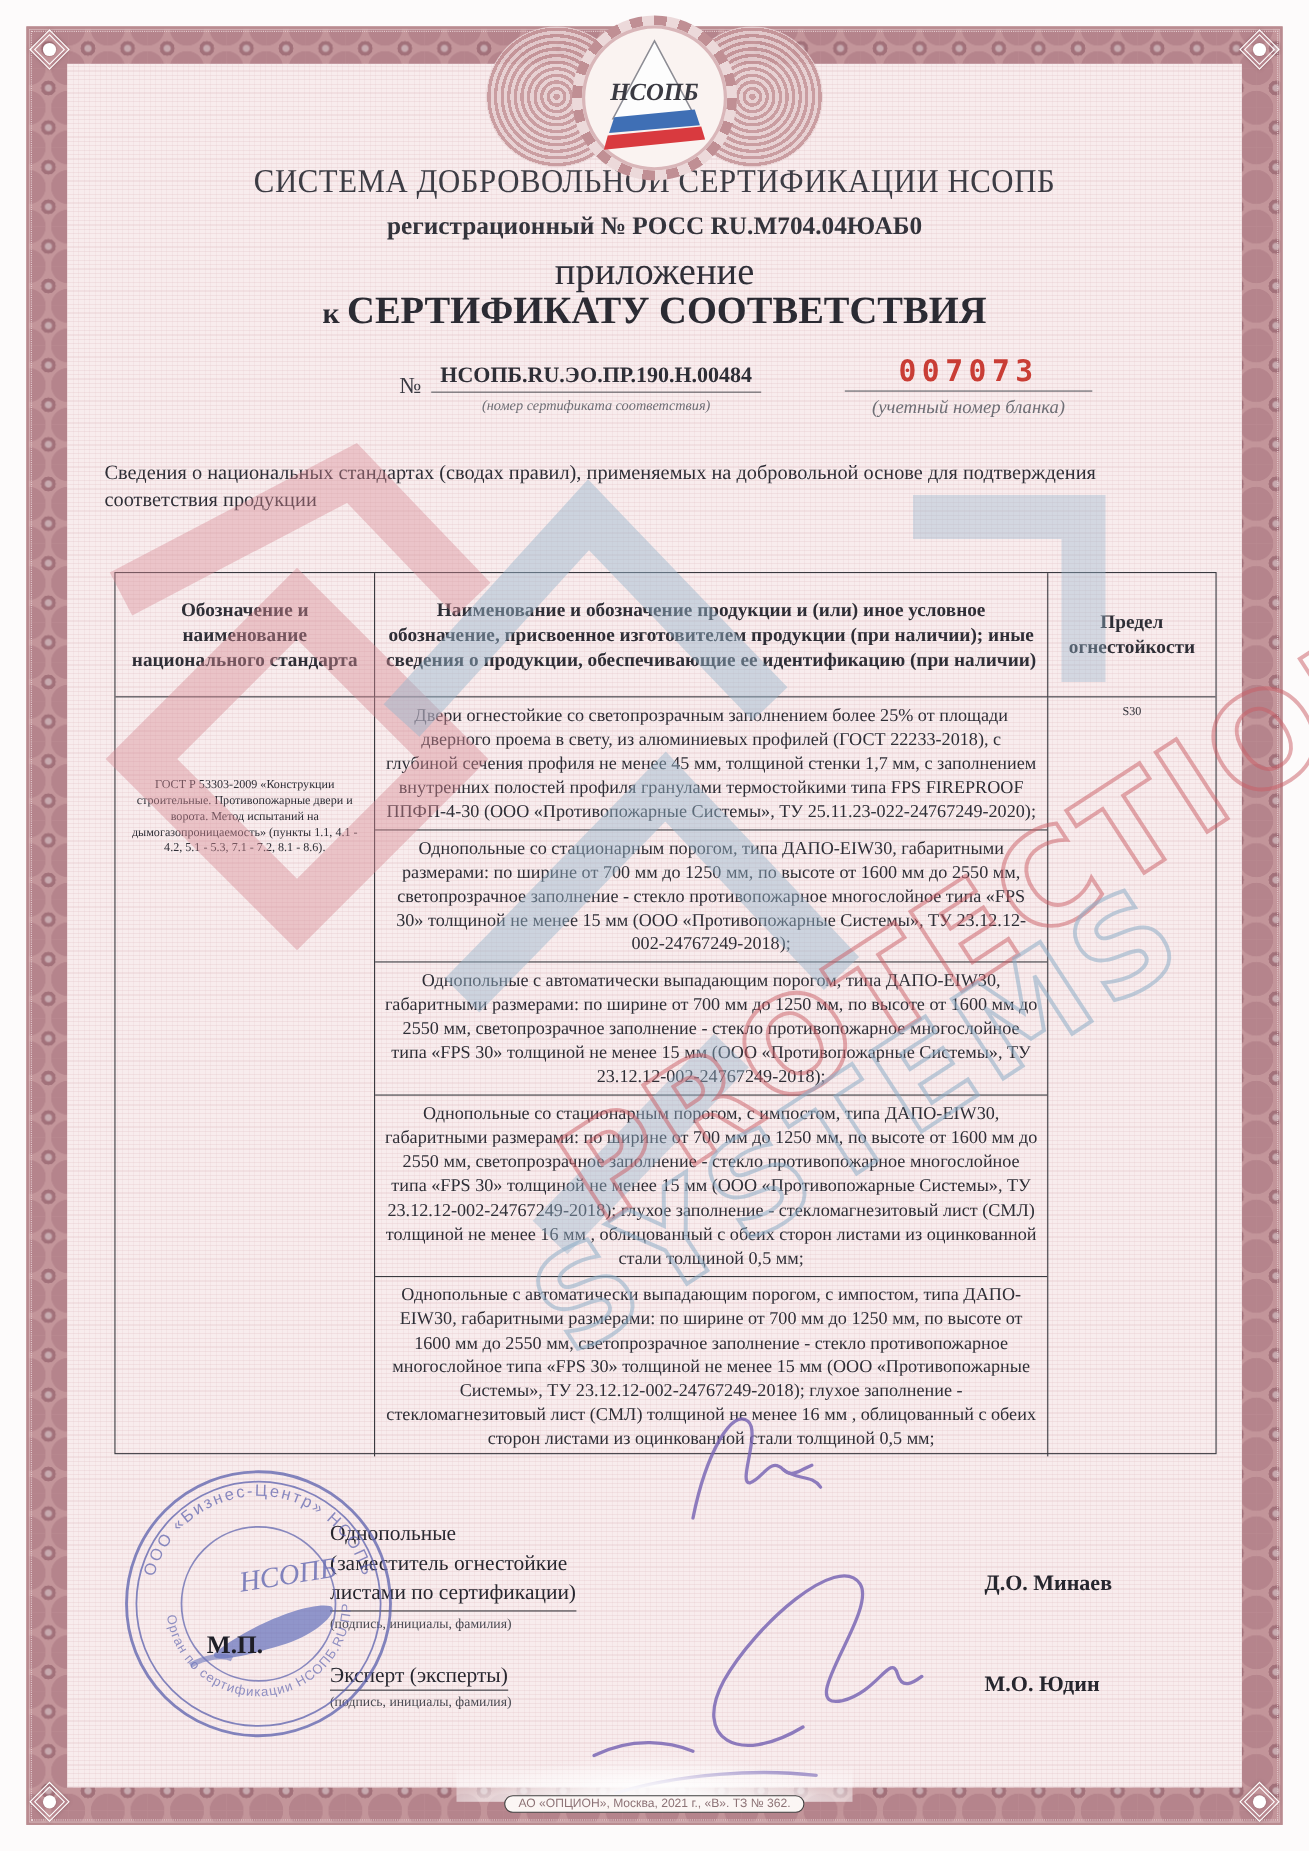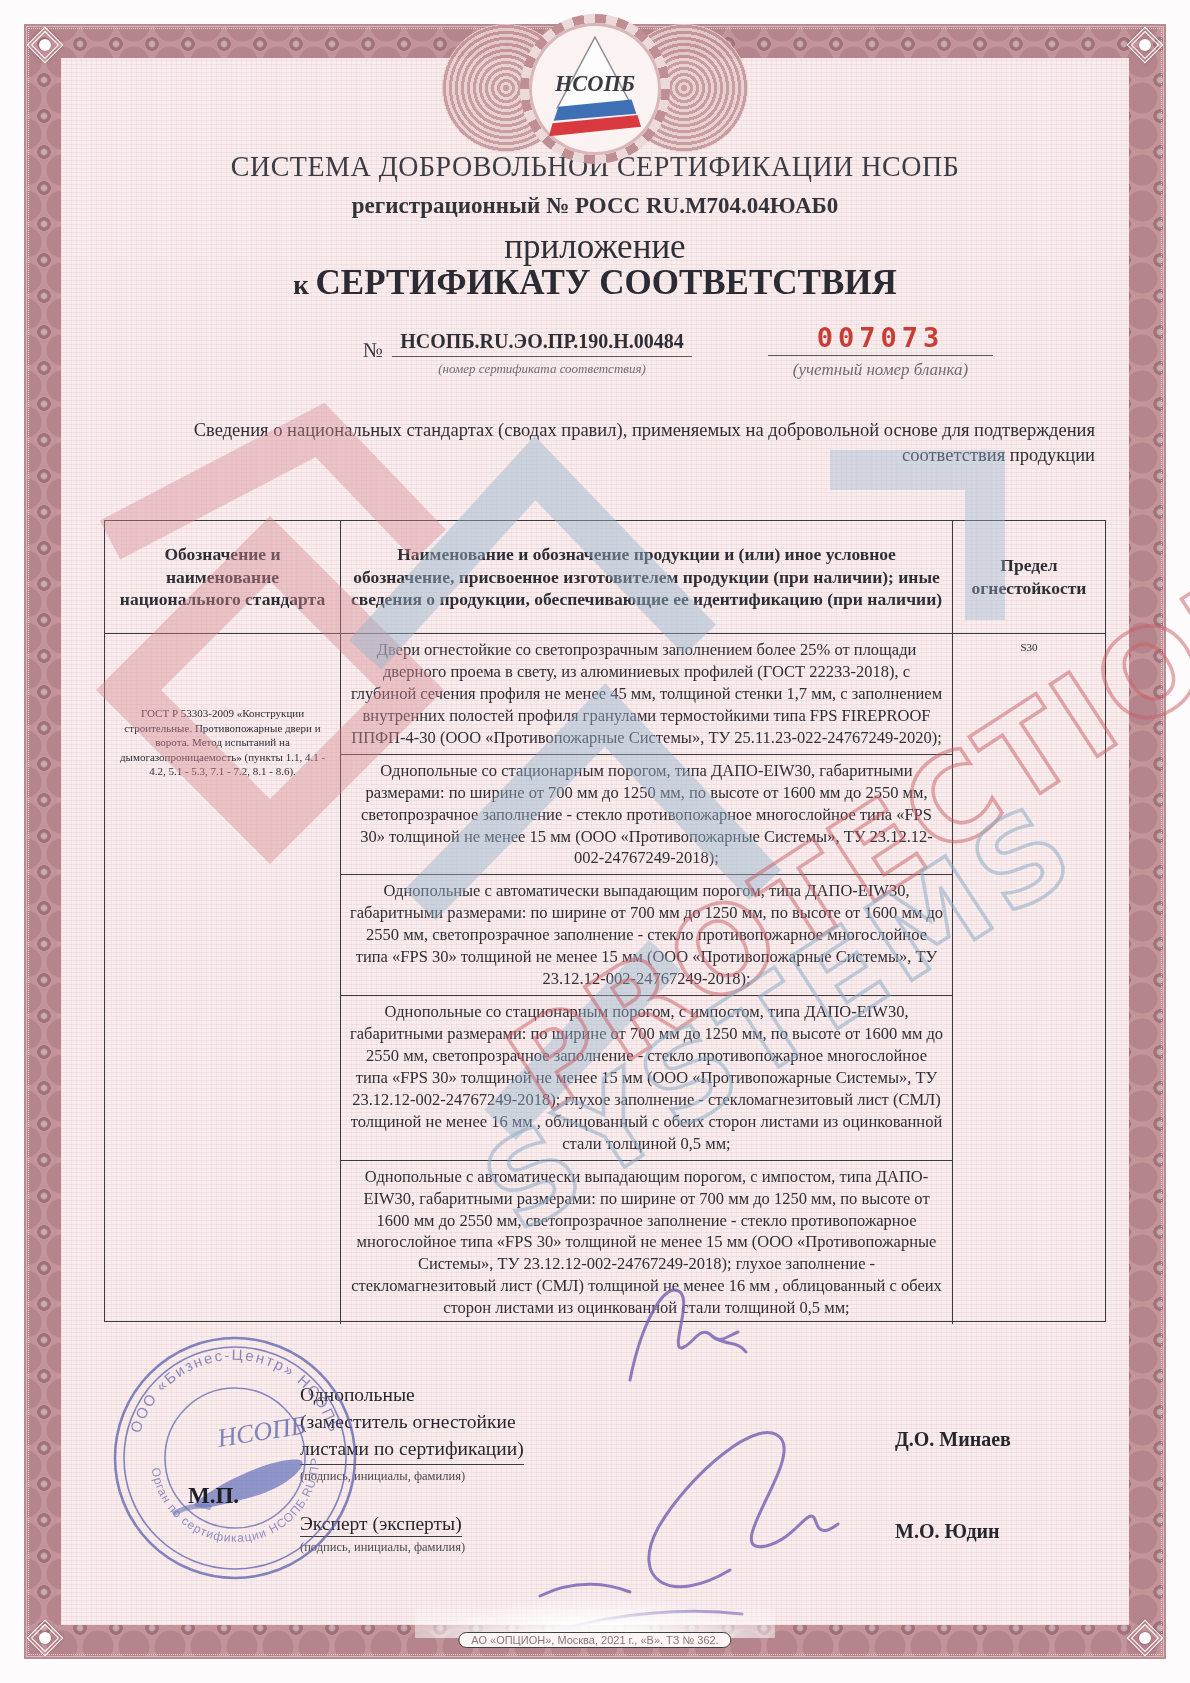--- a/index.html
+++ b/index.html
@@ -51,21 +51,21 @@
 
   .num-label{position:absolute;left:363px;top:338px;font-size:21px;color:#3a3a42;}
   .num-group{position:absolute;left:392px;top:330px;width:300px;text-align:center;}
   .num-value{font-size:20px;font-weight:bold;color:#2e2e36;border-bottom:1.5px solid #5a5a60;padding:0 6px 3px;}
   .num-caption{font-size:13px;font-style:italic;color:#6d6d74;margin-top:4px;}
   .blank-group{position:absolute;left:768px;top:322px;width:225px;text-align:center;}
   .blank-value{font-family:"DejaVu Sans Mono",monospace;font-size:27px;font-weight:bold;color:#c93d35;
     letter-spacing:5px;border-bottom:1.5px solid #5a5a60;padding-bottom:2px;}
   .blank-caption{font-size:17px;font-style:italic;color:#6d6d74;margin-top:4px;}
 
-  .intro{position:absolute;left:95px;top:418px;width:1000px;text-align:right;font-size:18.5px;line-height:1.35;color:#2e2e36;}
+  .intro{position:absolute;left:95px;top:418px;width:1000px;text-align:left;font-size:18.5px;line-height:1.35;color:#2e2e36;}
 
   
   .cert-table{position:absolute;left:104px;top:520px;width:1000px;height:800px;z-index:2;
     display:grid;grid-template-columns:236px 612px 152px;grid-template-rows:113px 1fr;
     border:1.6px solid #3a3a40;background:transparent;}
   .cell{border-right:1.4px solid #3a3a40;box-sizing:border-box;}
   .cell:last-child,.c3{border-right:none;}
   .th{border-bottom:1.4px solid #3a3a40;display:flex;align-items:center;justify-content:center;
     text-align:center;font-weight:bold;font-size:17.5px;line-height:1.3;padding:4px 8px;}
   .td{padding:6px 6px;text-align:center;font-size:11px;line-height:1.32;}

